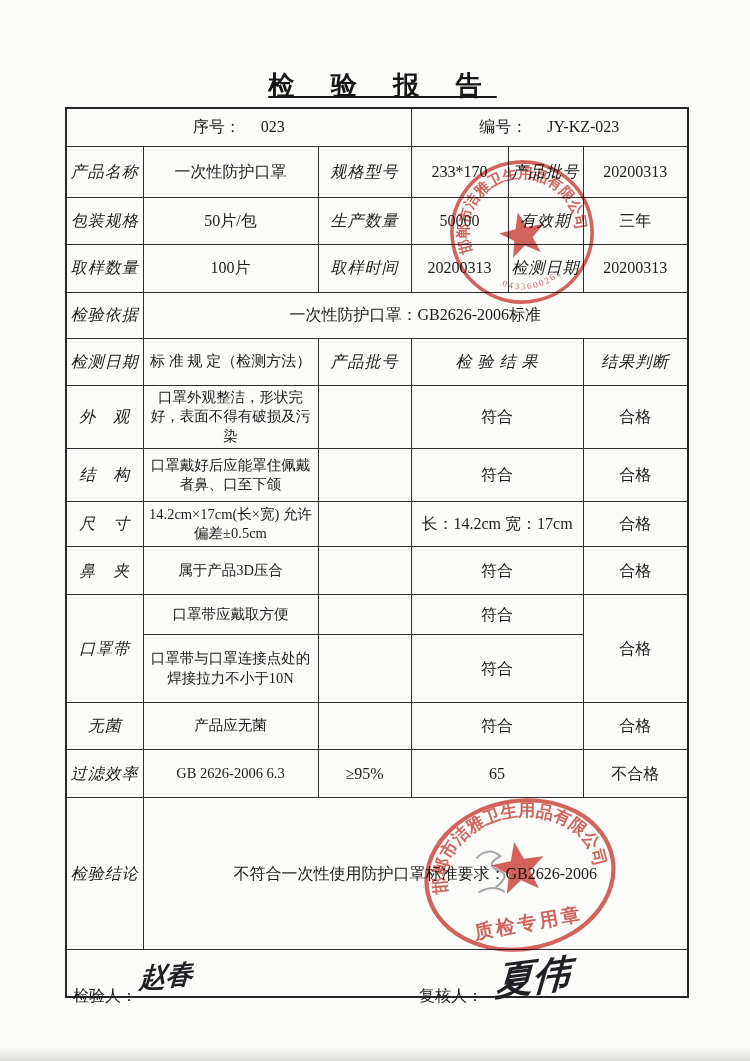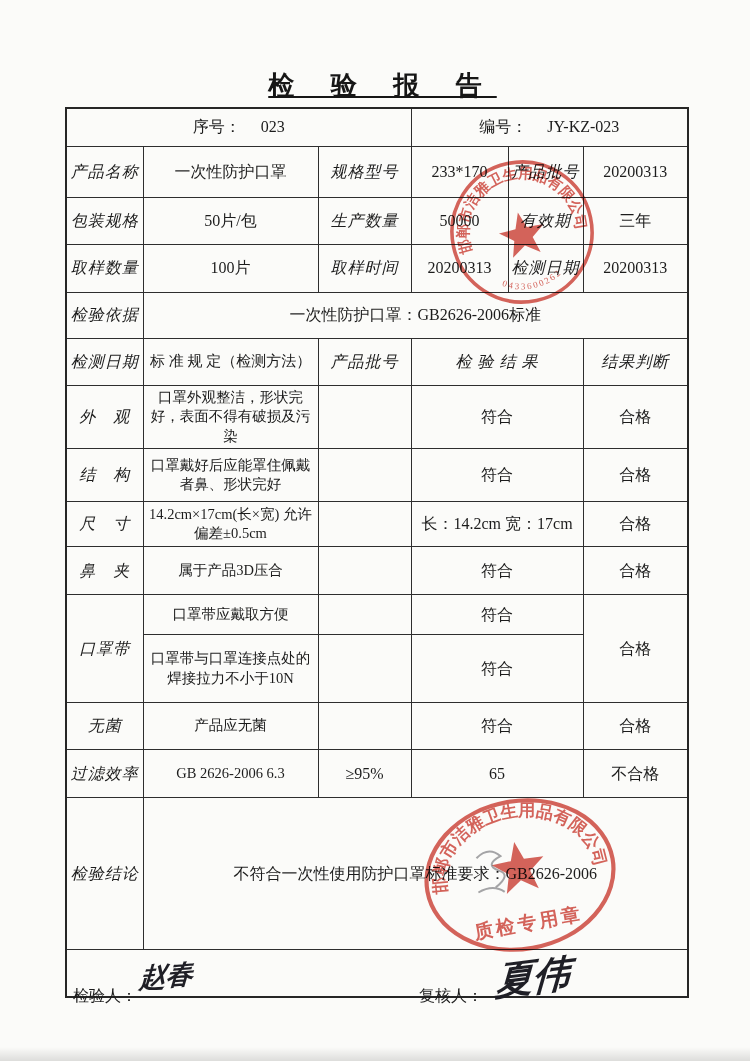--- a/index.html
+++ b/index.html
@@ -119,21 +119,21 @@
   <tr style="height:53px">
     <td class="lbl">外　观</td>
     <td class="std">口罩外观整洁，形状完好，表面不得有破损及污染</td>
     <td></td>
     <td colspan="2">符合</td>
     <td>合格</td>
   </tr>
 
   <tr style="height:53px">
     <td class="lbl">结　构</td>
-    <td class="std">口罩戴好后应能罩住佩戴者鼻、形状完好</td>
+    <td class="std">口罩戴好后应能罩住佩戴者鼻、口至下颌</td>
     <td></td>
     <td colspan="2">符合</td>
     <td>合格</td>
   </tr>
 
   <tr style="height:45px">
     <td class="lbl">尺　寸</td>
     <td class="std">14.2cm×17cm(长×宽) 允许偏差±0.5cm</td>
     <td></td>
     <td colspan="2">长：14.2cm 宽：17cm</td>

